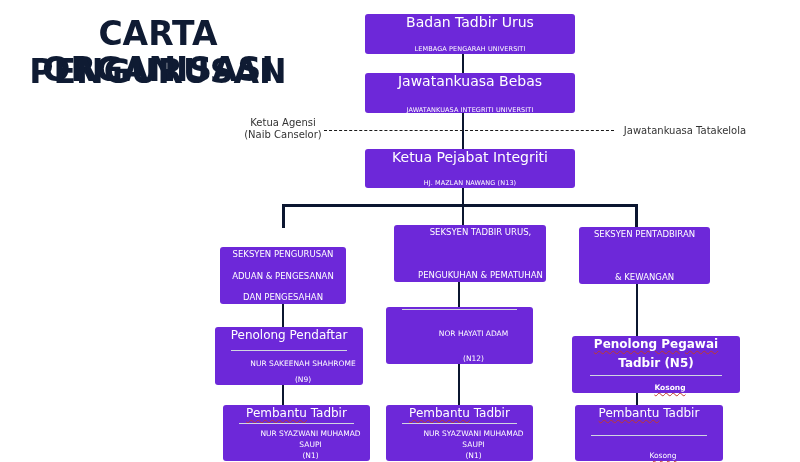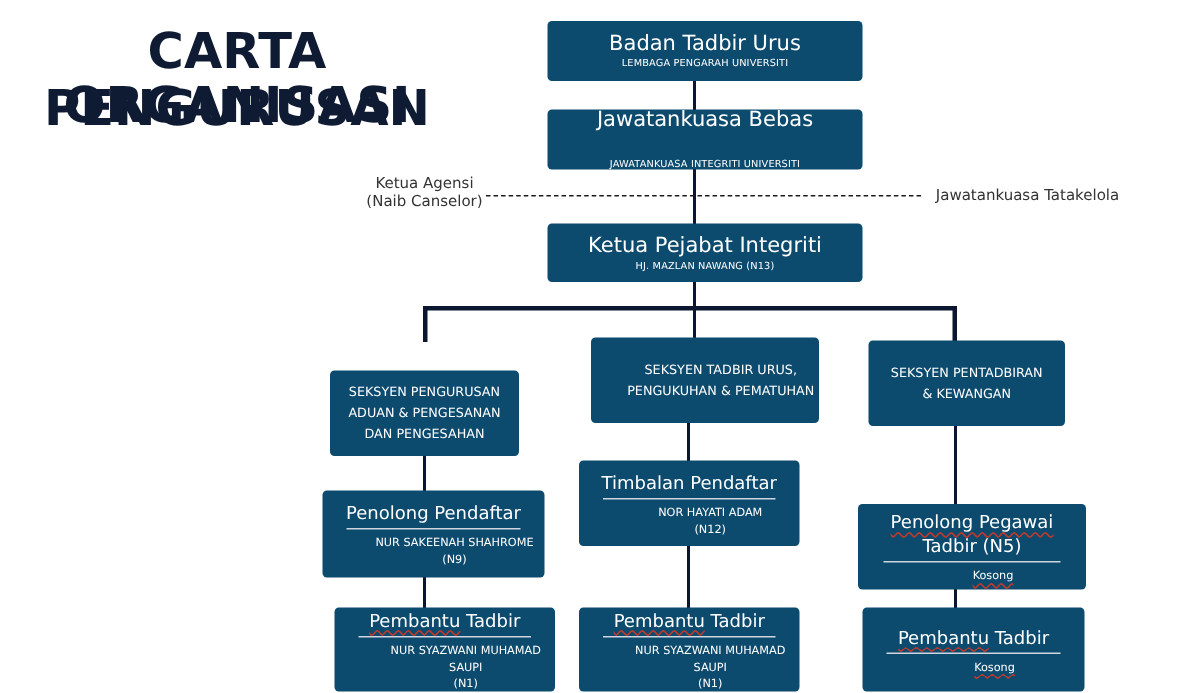--- a/index.html
+++ b/index.html
@@ -7,23 +7,23 @@
       width: 800px; height: 462px; position: relative; overflow: hidden;
       background: #ffffff;
       font-family: "DejaVu Sans", sans-serif;
     }
     .title {
       position: absolute; left: 0; width: 316px; text-align: center;
       color: #0f1b33; font-weight: bold; font-size: 33px; line-height: 36px;
       letter-spacing: 0px;
     }
     .box {
-      position: absolute; background: #0c4a6e; color: #ffffff;
+      position: absolute; background: #6d28d9; color: #ffffff;
       border-radius: 3px; box-sizing: border-box; text-align: center;
-      display: flex; flex-direction: column; align-items: center; justify-content: center;
+      display: flex; flex-direction: column; align-items: center; justify-content: space-between;
     }
     .main { font-size: 14px; line-height: 17px; }
     .sub { font-size: 6.5px; line-height: 9px; letter-spacing: 0.1px; }
     .sec { font-size: 8.5px; line-height: 14px; }
     .role { font-size: 12px; line-height: 16px; }
     .hr { width: 78%; height: 1px; background: #d0d5e0; margin: 2px 0 3px; }
     .name { font-size: 7.5px; line-height: 11px; padding-left: 28px; }
     .squig { text-decoration: underline wavy #c0392b; text-decoration-thickness: 1px; text-underline-offset: 2px; }
     .line { position: absolute; background: #0b1630; }
     .dash { position: absolute; height: 0; border-top: 1.5px dashed #1a1a1a; }
@@ -83,26 +83,25 @@
   <div class="sec">&amp; KEWANGAN</div>
 </div>
 
 <div class="box" style="left:215px; top:327px; width:148px; height:58px;">
   <div class="role">Penolong Pendaftar</div>
   <div class="hr"></div>
   <div class="name">NUR SAKEENAH SHAHROME</div>
   <div class="name">(N9)</div>
 </div>
 <div class="box" style="left:386px; top:307px; width:147px; height:57px;">
-  <div class="role">Timbalan Pendaftar</div>
   <div class="hr"></div>
   <div class="name">NOR HAYATI ADAM</div>
   <div class="name">(N12)</div>
 </div>
-<div class="box" style="left:572px; top:336px; width:152px; height:57px;">
+<div class="box" style="left:572px; top:336px; width:168px; height:57px;font-weight:bold;">
   <div class="role squig">Penolong Pegawai</div>
   <div class="role">Tadbir (N5)</div>
   <div class="hr"></div>
   <div class="name squig">Kosong</div>
 </div>
 
 <div class="box" style="left:223px; top:405px; width:147px; height:56px;">
   <div class="role"><span class="squig">Pembantu</span><span> Tadbir</span></div>
   <div class="hr"></div>
   <div class="name">NUR SYAZWANI MUHAMAD SAUPI</div>

